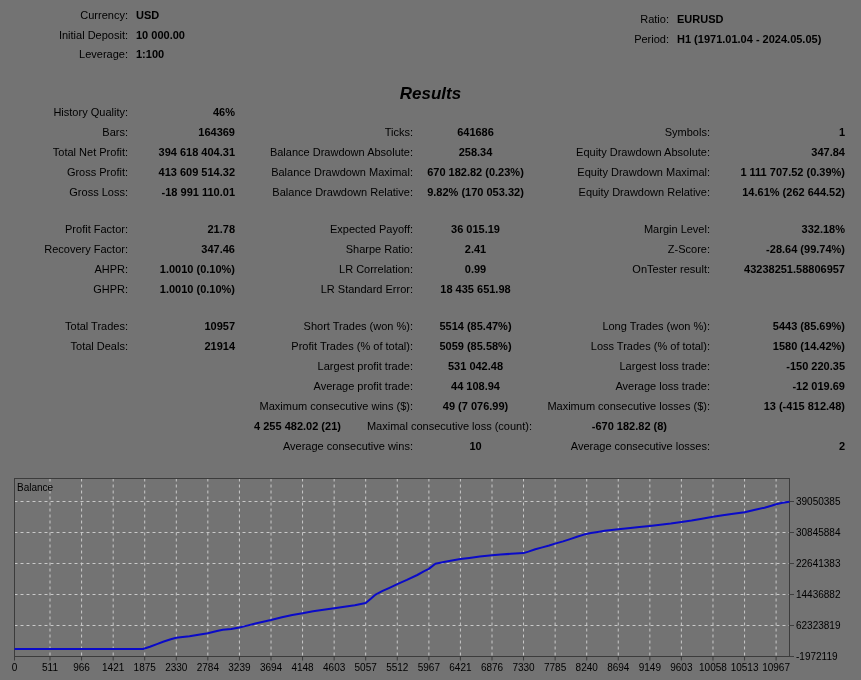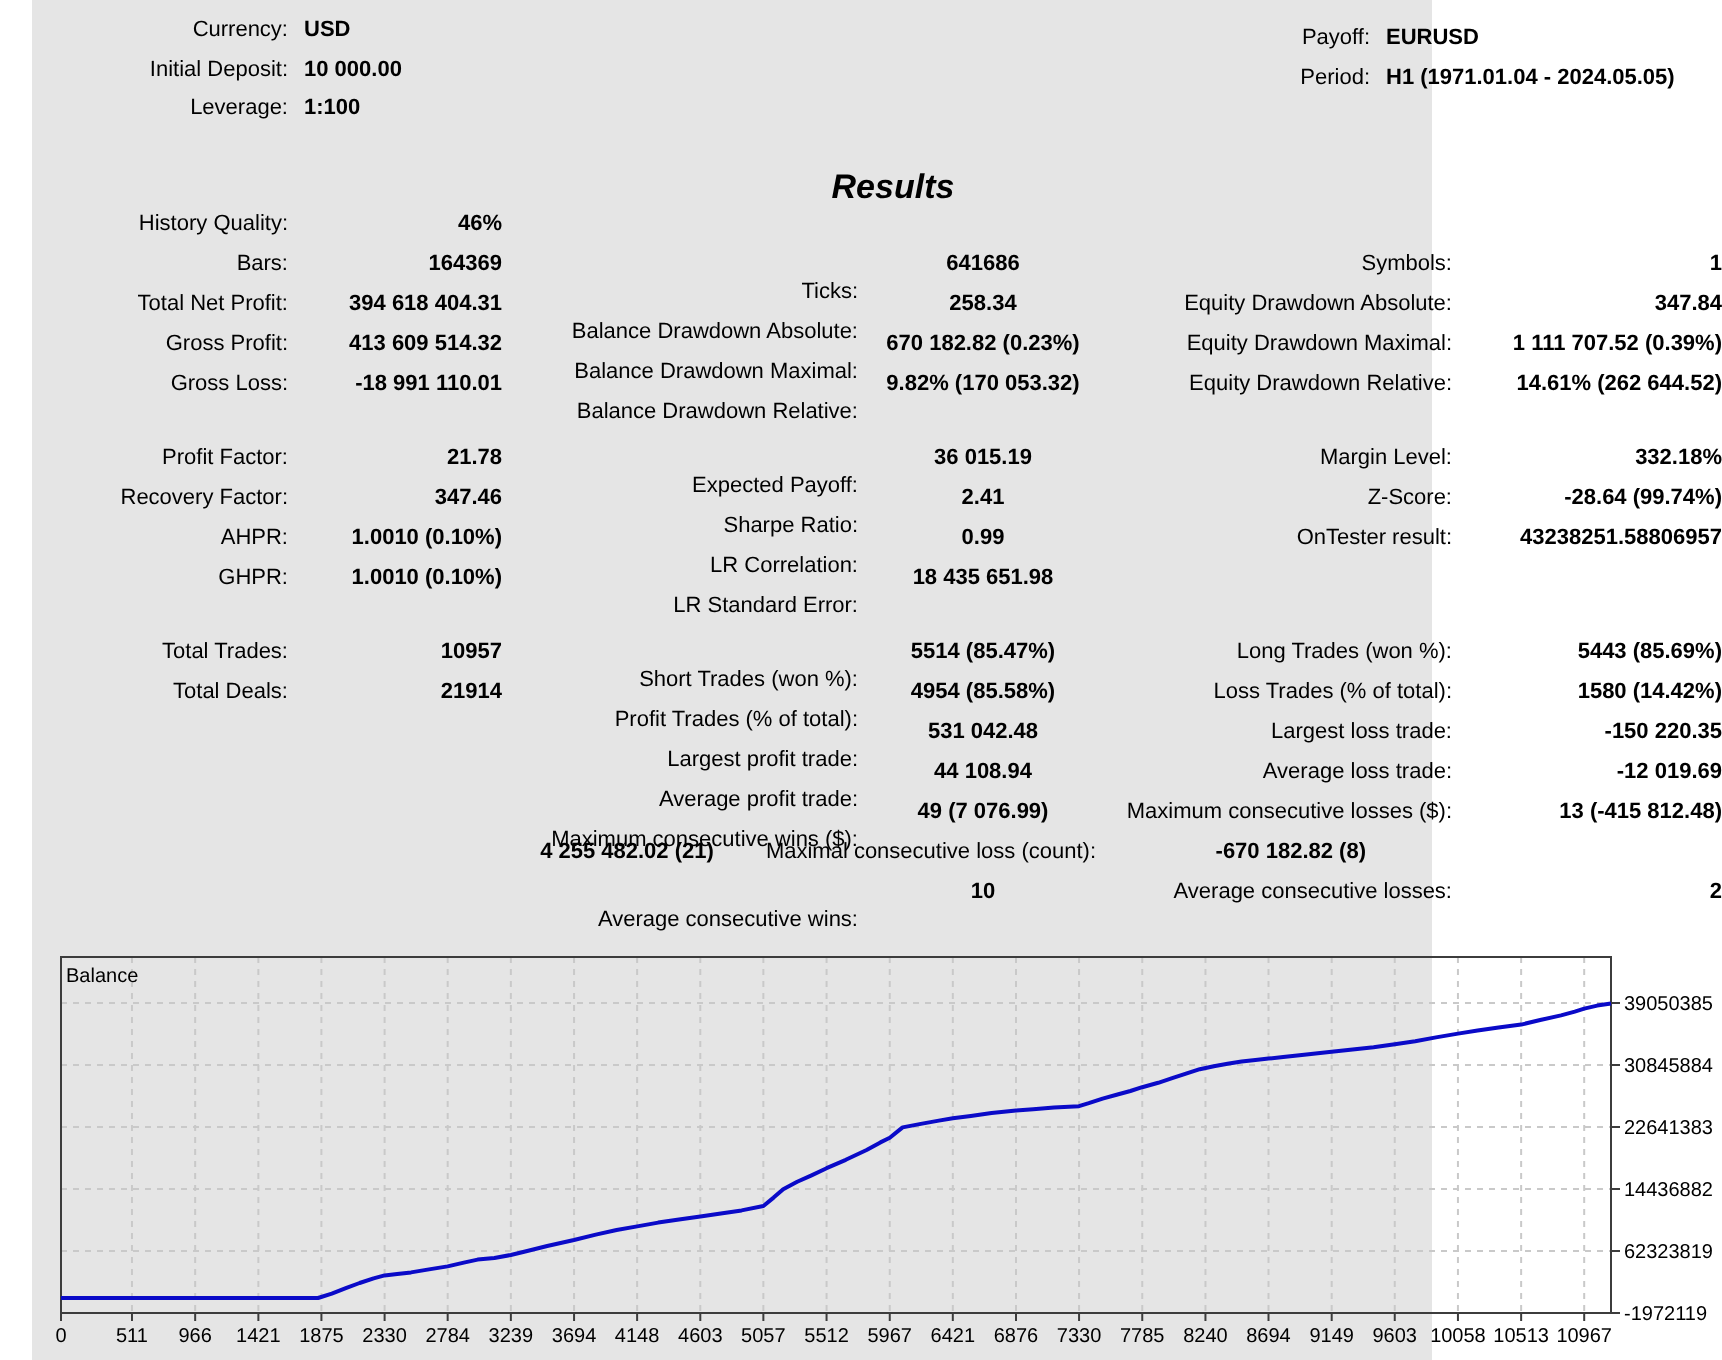--- a/index.html
+++ b/index.html
@@ -1,20 +1,20 @@
 <!DOCTYPE html>
 <html><head>
 <meta charset="utf-8">
 <style>
   html,body{margin:0;padding:0;background:#ffffff;}
   body{
     position:relative;width:861px;height:680px;overflow:hidden;
     font-family:"Liberation Sans",sans-serif;font-size:11px;color:#000;
   }
-  .page{position:absolute;left:16px;top:0;width:700px;height:680px;background:#e5e5e5;}
+  .page{position:absolute;left:0;top:0;width:861px;height:680px;background:#737373;}
 
   
   .hdr-left{position:absolute;top:6px;left:0;}
   .hdr-right{position:absolute;top:10px;left:585px;}
   .hrow{display:flex;height:19.5px;line-height:19.5px;}
   .hl-label{width:128px;display:flex;justify-content:flex-end;}
   .hr-label{width:84px;display:flex;justify-content:flex-end;}
   .hl-value,.hr-value{margin-left:8px;font-weight:bold;}
   .hrow span{white-space:nowrap;}
 
@@ -22,21 +22,21 @@
     font-weight:bold;font-size:17px;font-style:italic;}
 
   
   .stats{position:absolute;top:102px;left:0;}
   .stats-block{margin-bottom:17px;}
   .srow{display:flex;height:20px;line-height:20px;}
   .cell{display:flex;justify-content:flex-end;}
   .cell > span{white-space:nowrap;}
   .c1l{width:128px;justify-content:flex-end;}
   .c1v{width:107px;font-weight:bold;}
-  .c2l{width:178px;margin-top:14px;}
+  .c2l{width:178px;}
   .c2v{width:125px;font-weight:bold;justify-content:center;}
   .c3l{width:172px;}
   .c3v{width:135px;font-weight:bold;}
 
   .chart{position:absolute;top:465px;left:0;width:861px;height:215px;}
 </style>
 </head>
 <body>
 
 <div class="page">
@@ -56,21 +56,21 @@
       <div class="hrow">
         <span class="hl-label">
           <span>Leverage:</span>
         </span>
         <span class="hl-value">1:100</span>
       </div>
     </div>
   <div class="hdr-right" id="hdr-right">
       <div class="hrow">
         <span class="hr-label">
-          <span>Payoff:</span>
+          <span>Ratio:</span>
         </span>
         <span class="hr-value">EURUSD</span>
       </div>
       <div class="hrow">
         <span class="hr-label">
           <span>Period:</span>
         </span>
         <span class="hr-value">H1 (1971.01.04 - 2024.05.05)</span>
       </div>
     </div>
@@ -285,21 +285,21 @@
           <span class="cell c1l">
             <span>Total Deals:</span>
           </span>
           <span class="cell c1v">
             <span>21914</span>
           </span>
           <span class="cell c2l">
             <span>Profit Trades (% of total):</span>
           </span>
           <span class="cell c2v">
-            <span>4954 (85.58%)</span>
+            <span>5059 (85.58%)</span>
           </span>
           <span class="cell c3l">
             <span>Loss Trades (% of total):</span>
           </span>
           <span class="cell c3v">
             <span>1580 (14.42%)</span>
           </span>
         </div>
         <div class="srow">
           <span class="cell c1l">

